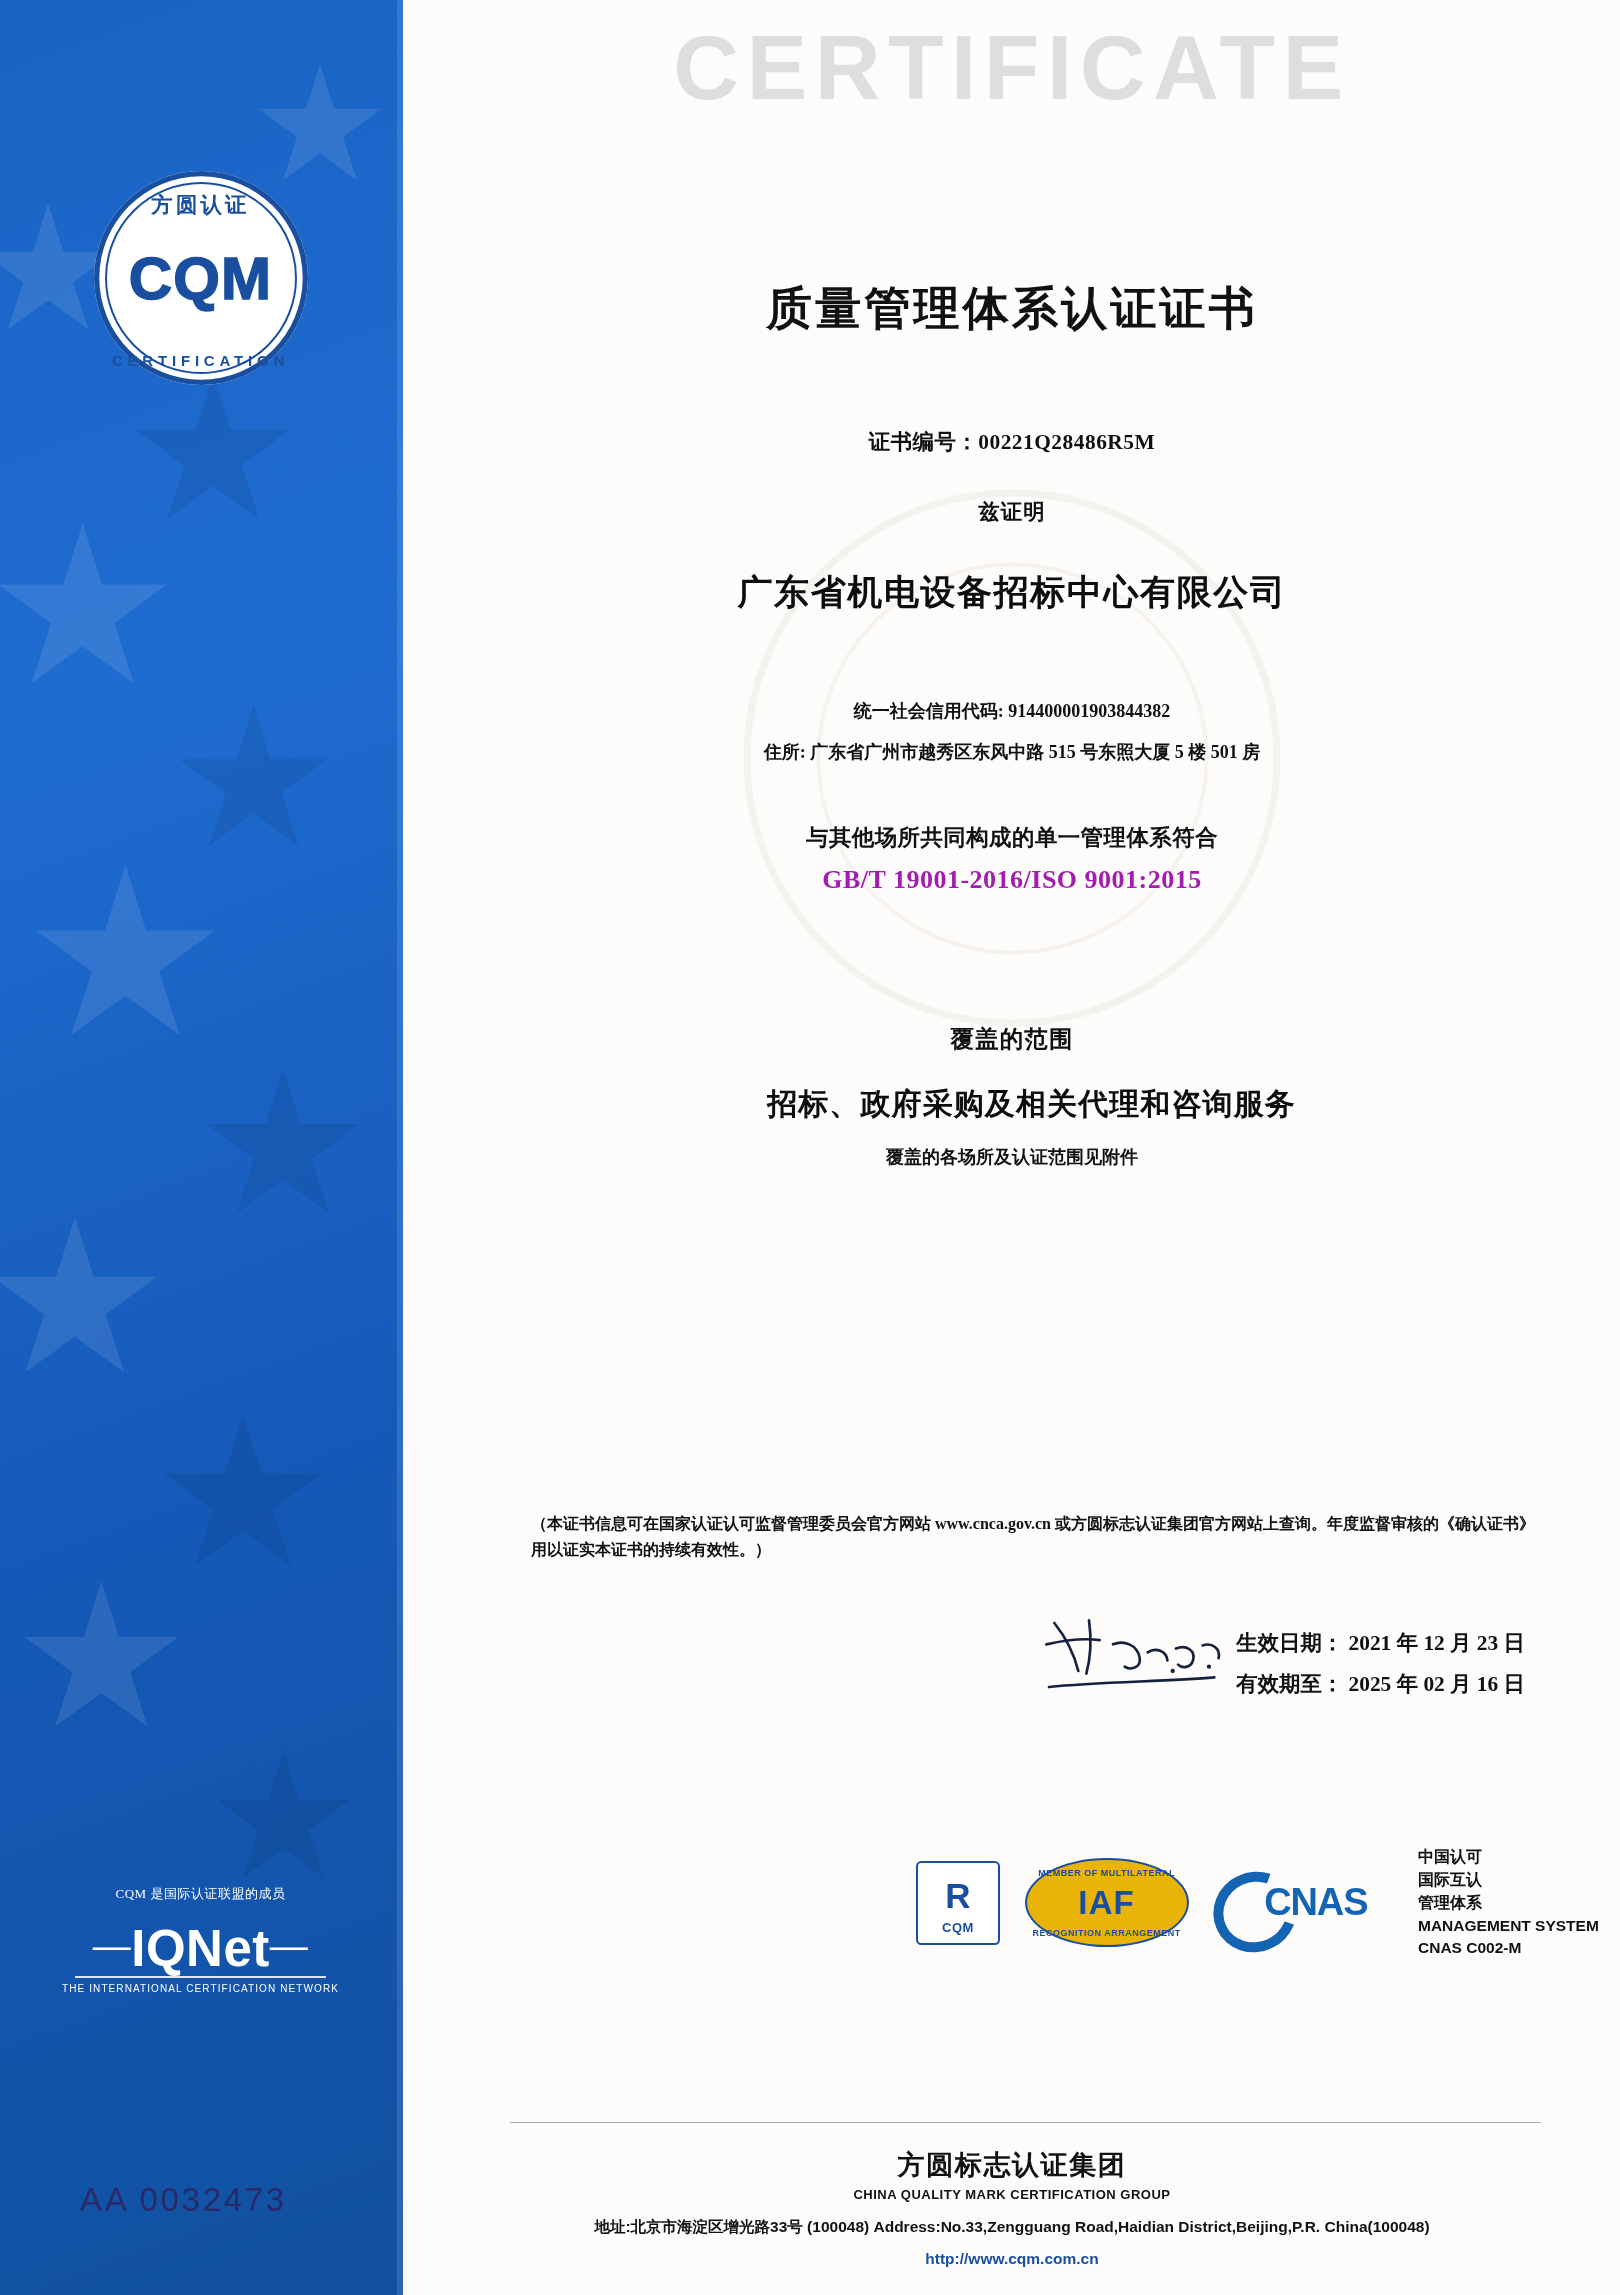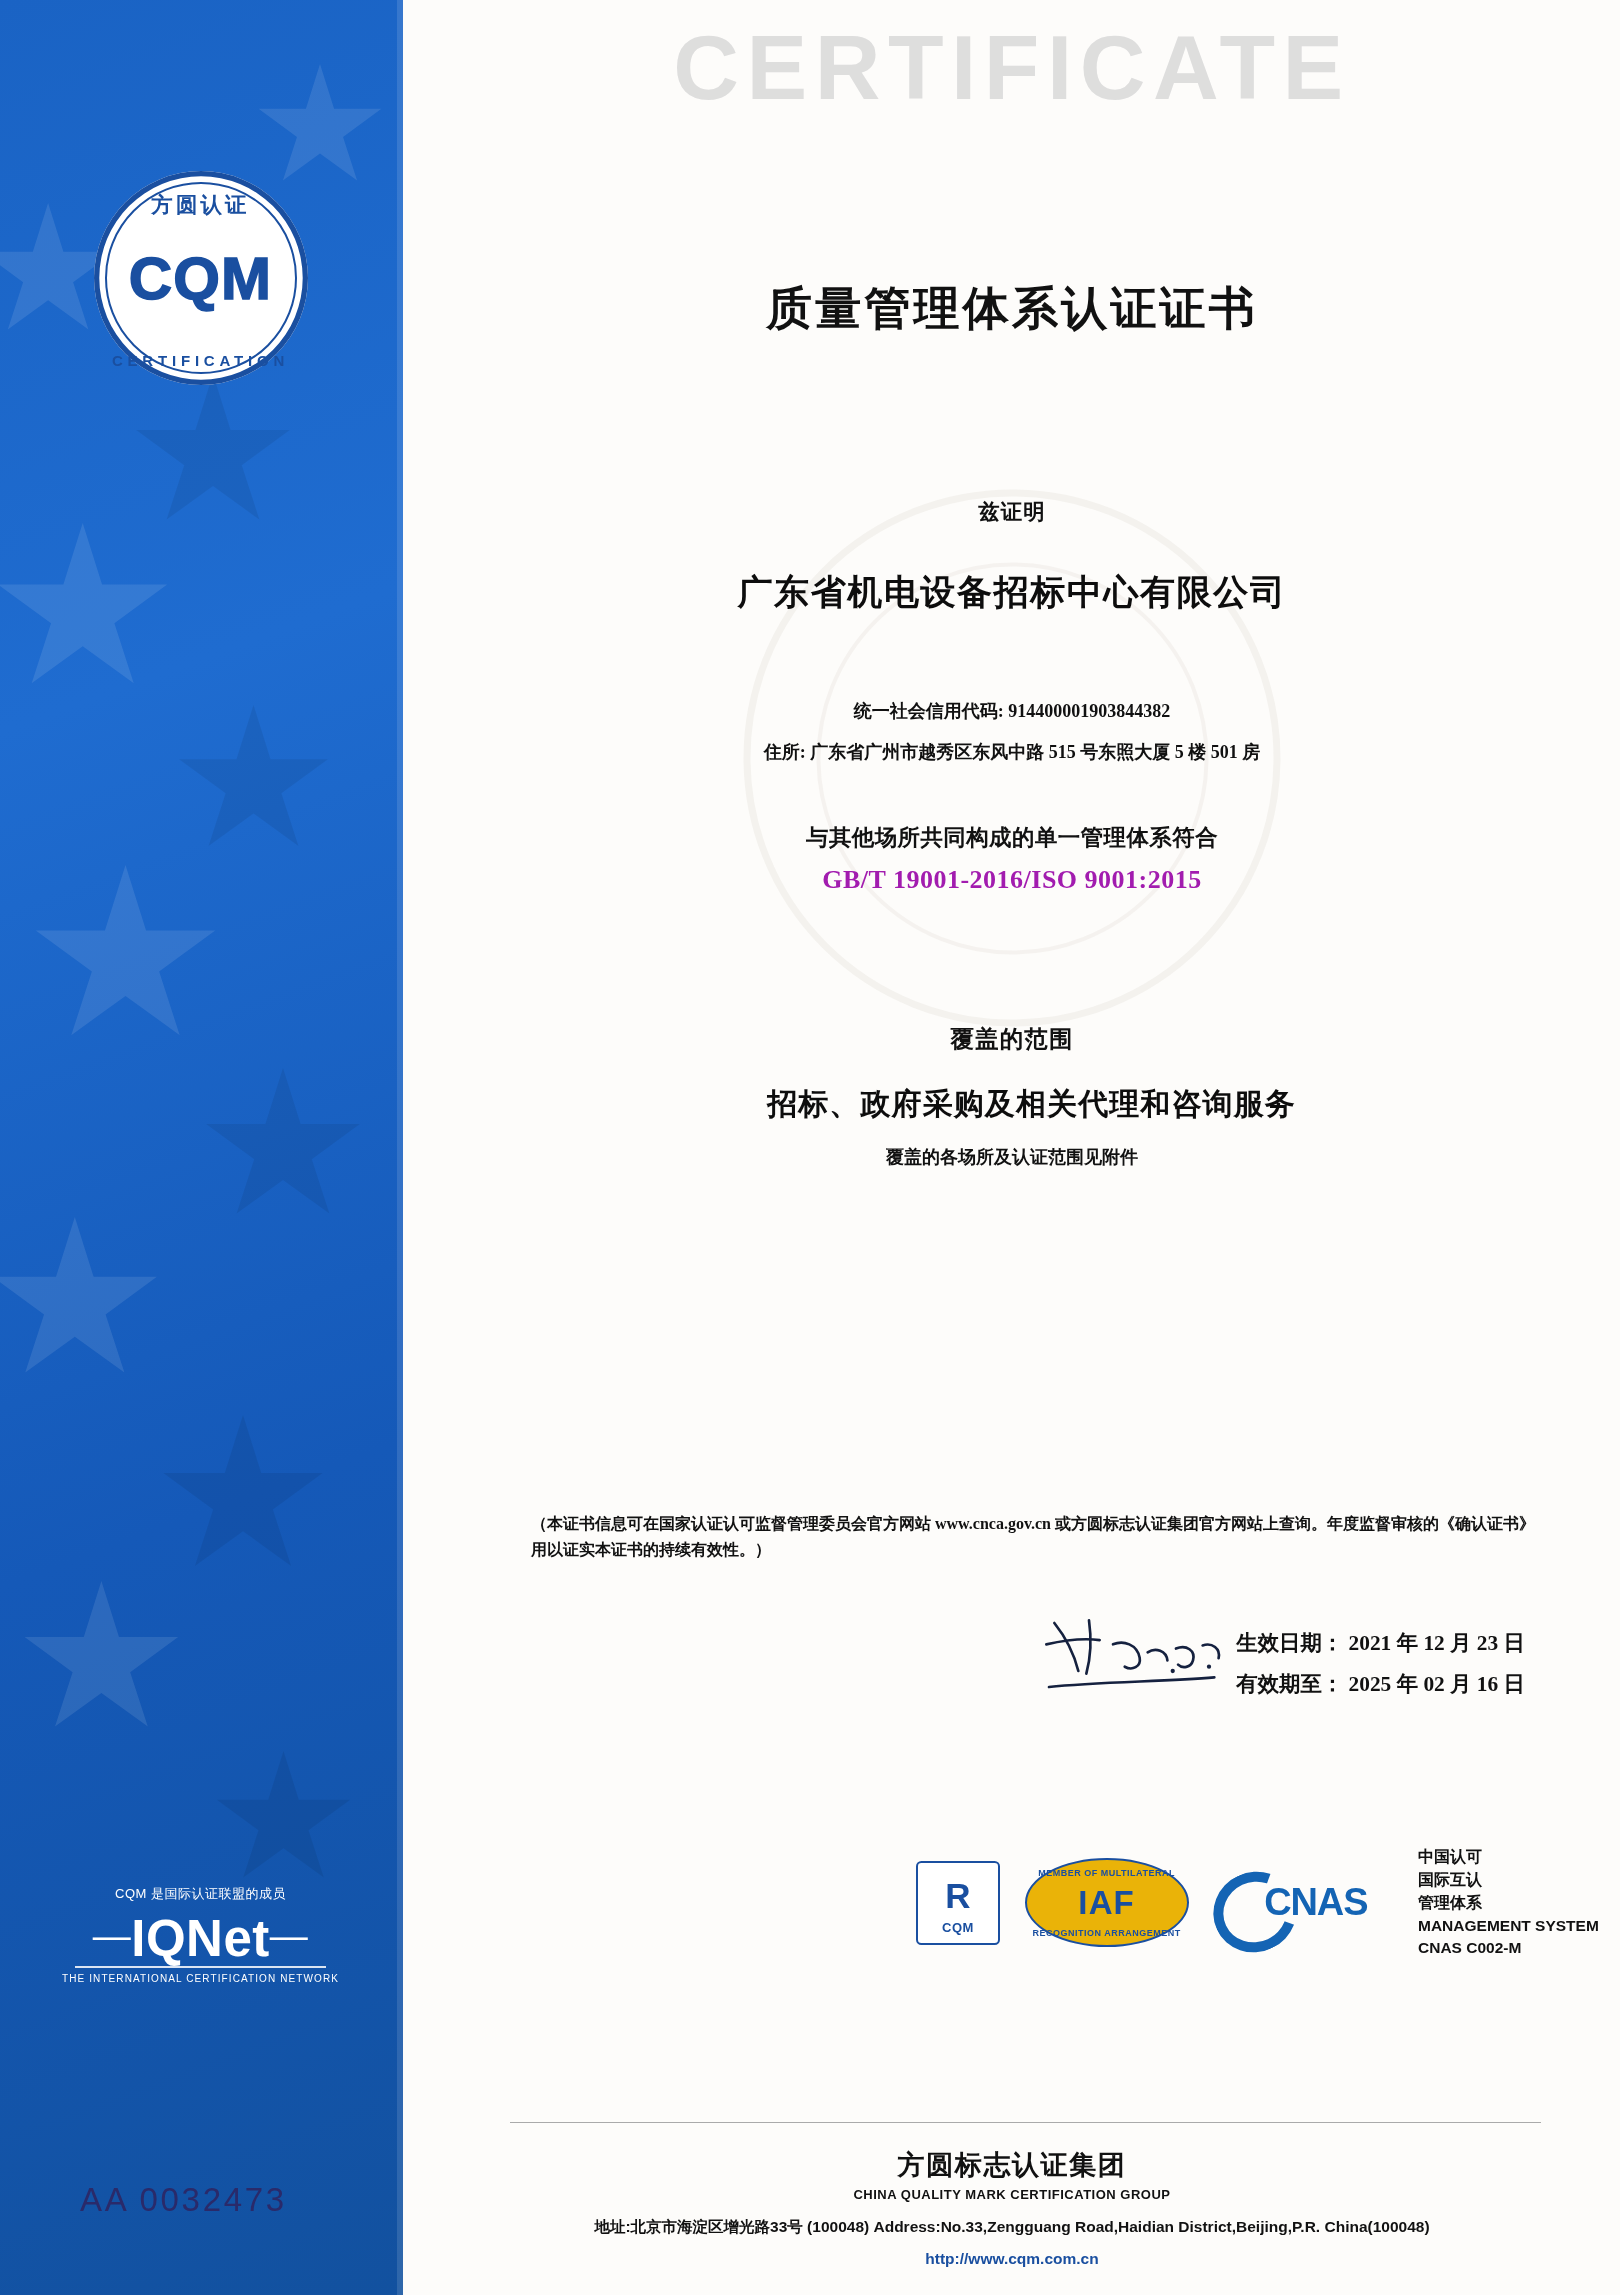--- a/index.html
+++ b/index.html
@@ -112,24 +112,24 @@
   
   .iqnet {
     position: absolute;
     left: 59px;
     top: 1885px;
     width: 283px;
     text-align: center;
     color: #ffffff;
   }
   .iqnet .iq-top {
-    font-family: Liberation Sans, sans-serif;
+    font-family: Liberation Serif, serif;
     font-size: 13px;
     letter-spacing: 0.5px;
-    margin-bottom: 10px;
+    margin-bottom: 20px;
     color: #ffffff;
   }
   .iqnet .iq-main {
     font-family: "Liberation Sans", sans-serif;
     font-size: 51px;
     font-weight: bold;
     letter-spacing: 0.5px;
     line-height: 1;
     color: #ffffff;
     position: relative;
@@ -542,20 +542,23 @@
     <div class="serial">AA 0032473</div>
   </div>
 
   <div class="main">
 
     <div class="watermark-title">CERTIFICATE</div>
     <div class="watermark-seal"></div>
 
     <div class="cert-title">质量管理体系认证证书</div>
 
+    <div class="cert-no">
+      <span>证书编号：</span><span>00221Q28486R5M</span>
+    </div>
 
     <div class="hereby">兹证明</div>
 
     <div class="company">广东省机电设备招标中心有限公司</div>
 
     <div class="credit-code">统一社会信用代码: 914400001903844382</div>
     <div class="address">住所: 广东省广州市越秀区东风中路 515 号东照大厦 5 楼 501 房</div>
 
     <div class="standard-line1">与其他场所共同构成的单一管理体系符合</div>
     <div class="standard-line2">GB/T 19001-2016/ISO 9001:2015</div>

